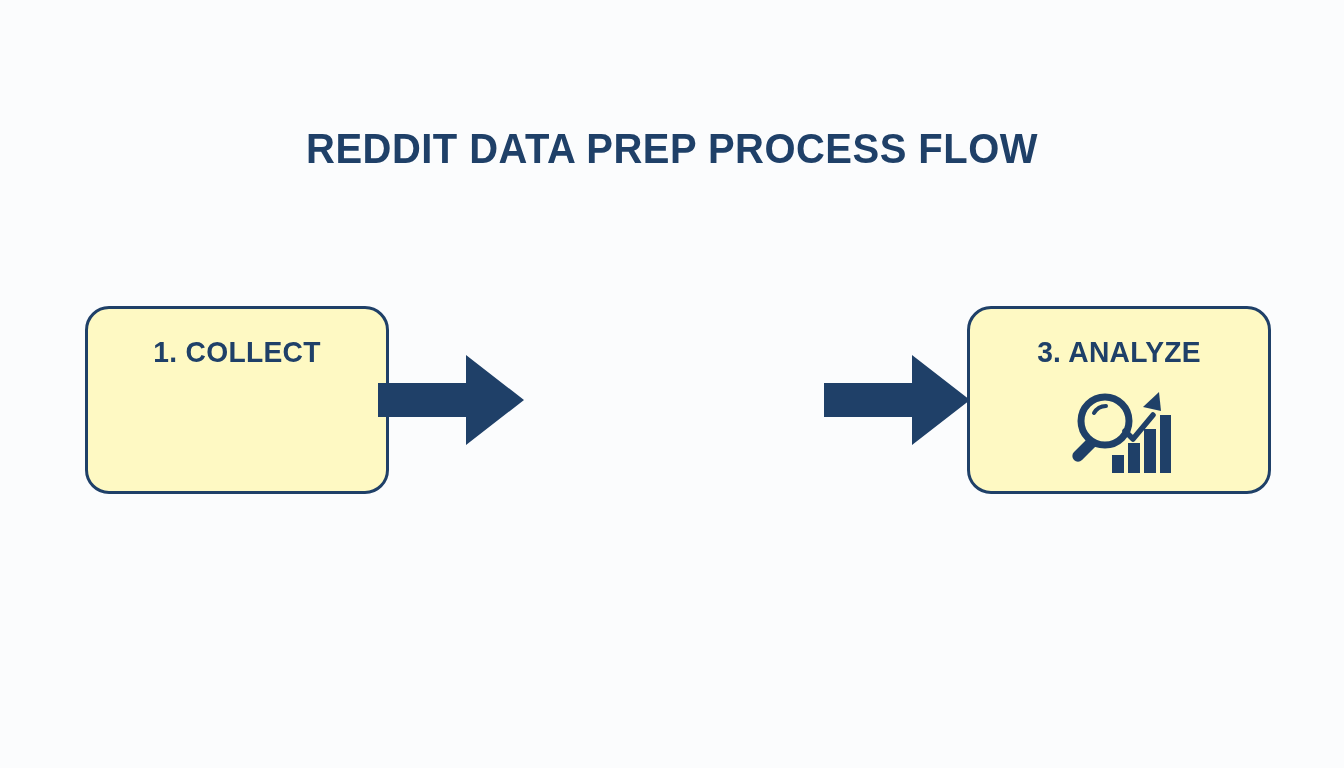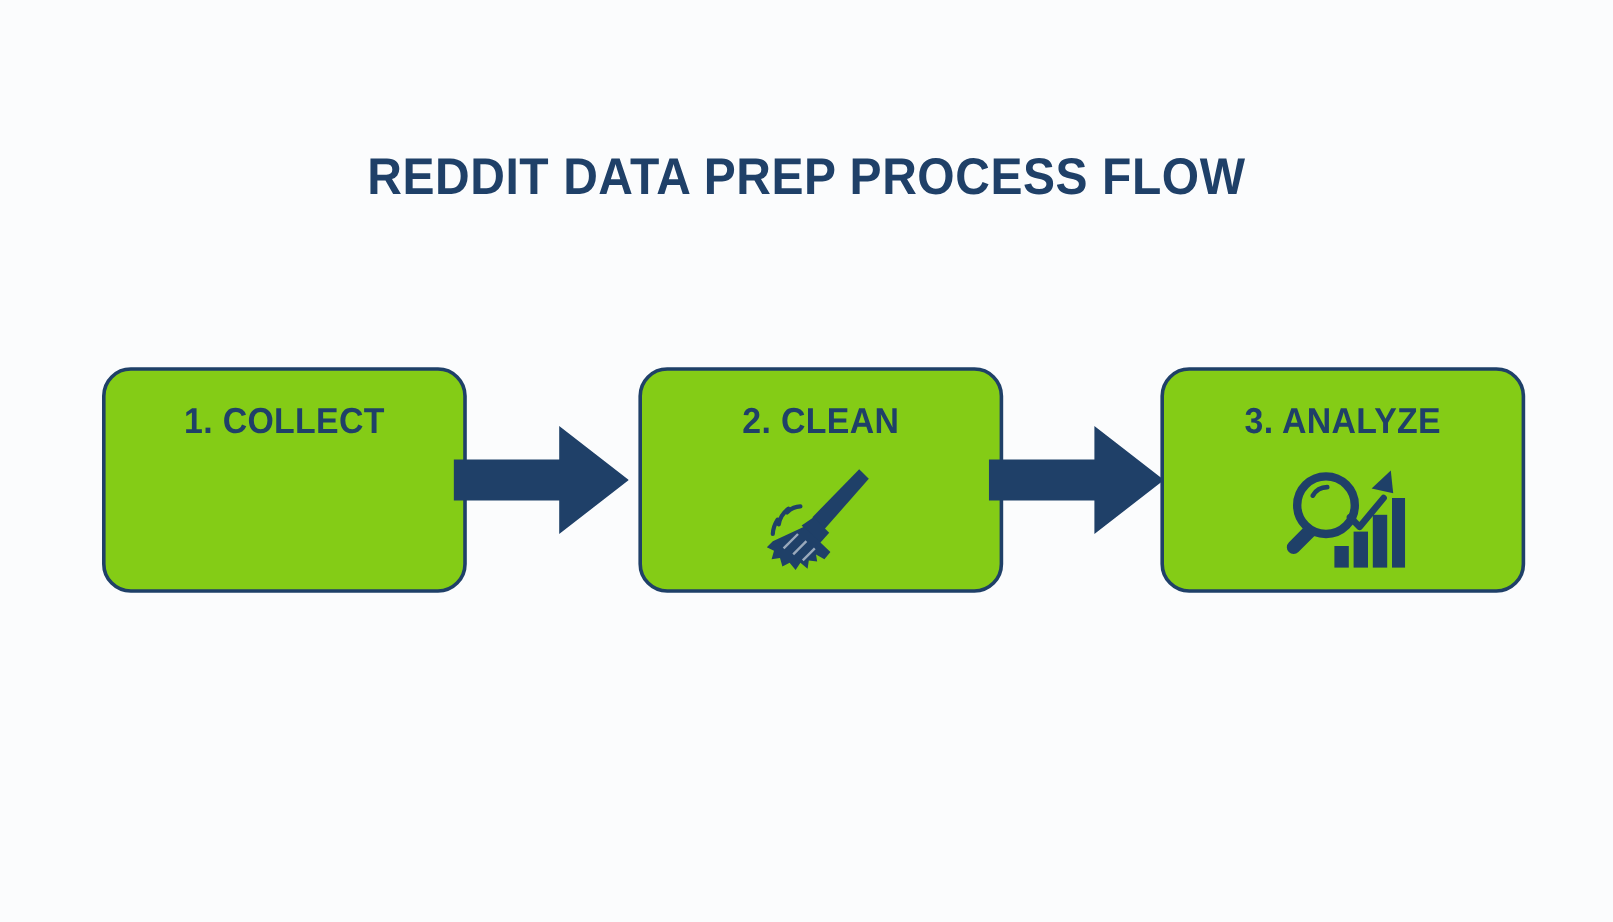--- a/index.html
+++ b/index.html
@@ -50,21 +50,21 @@
   }
 
   .step-box {
     position: absolute;
     top: 0;
     width: 304px;
     height: 188px;
     box-sizing: border-box;
     border: 3px solid #1f4068;
     border-radius: 24px;
-    background: #84cc16;
+    background: #fef9c3;
   }
   #step-box-1 { left: 85px; }
   #step-box-2 { left: 532px; }
   #step-box-3 { left: 967px; text-decoration: underline; }
 
   .step-label {
     position: absolute;
     top: 26px;
     left: 0;
     width: 100%;
@@ -112,41 +112,20 @@
     <div class="step-box" id="step-box-1">
       <div class="step-label">1. COLLECT</div>
     </div>
 
     <div class="flow-arrow" id="flow-arrow-1">
       <svg viewBox="0 0 146 96" xmlns="http://www.w3.org/2000/svg">
         <path d="M0 31 H88 V3 L146 48 L88 93 V65 H0 Z" fill="#1f4068"></path>
       </svg>
     </div>
 
-    <div class="step-box" id="step-box-2">
-      <div class="step-label">2. CLEAN</div>
-      <div class="step-icon">
-        <svg viewBox="0 0 104 100" xmlns="http://www.w3.org/2000/svg">
-
-          <path d="M84 10 l8 8 l-37 42 l-10 -10 z" fill="#1f4068"></path>
-
-          <path d="M46 50 l13 13 l-8 9 l-15 -15 z" fill="#1f4068"></path>
-
-          <path d="M38 58 l22 21 l-5 6 l-7 -4 l1 6 l-7 -1 l-1 7 l-6 -5 l-4 6 l-5 -6 l-6 3 l-2 -7 l-7 1 l2 -7 l-6 -3 l5 -5 z" fill="#1f4068"></path>
-
-          <path d="M33 64 l-12 12" stroke="#ffffff" stroke-width="2" fill="none" opacity="0.55"></path>
-          <path d="M40 70 l-11 11" stroke="#ffffff" stroke-width="2" fill="none" opacity="0.55"></path>
-          <path d="M47 76 l-10 10" stroke="#ffffff" stroke-width="2" fill="none" opacity="0.55"></path>
-
-          <path d="M24 46 a16 16 0 0 1 11 -5" fill="none" stroke="#1f4068" stroke-width="3.5" stroke-linecap="round"></path>
-          <path d="M17 56 a20 20 0 0 1 8 -13" fill="none" stroke="#1f4068" stroke-width="3.5" stroke-linecap="round"></path>
-          <path d="M12 64 a24 24 0 0 1 4 -12" fill="none" stroke="#1f4068" stroke-width="3.5" stroke-linecap="round"></path>
-        </svg>
-      </div>
-    </div>
 
     <div class="flow-arrow" id="flow-arrow-2">
       <svg viewBox="0 0 146 96" xmlns="http://www.w3.org/2000/svg">
         <path d="M0 31 H88 V3 L146 48 L88 93 V65 H0 Z" fill="#1f4068"></path>
       </svg>
     </div>
 
     <div class="step-box" id="step-box-3">
       <div class="step-label">3. ANALYZE</div>
       <div class="step-icon">

